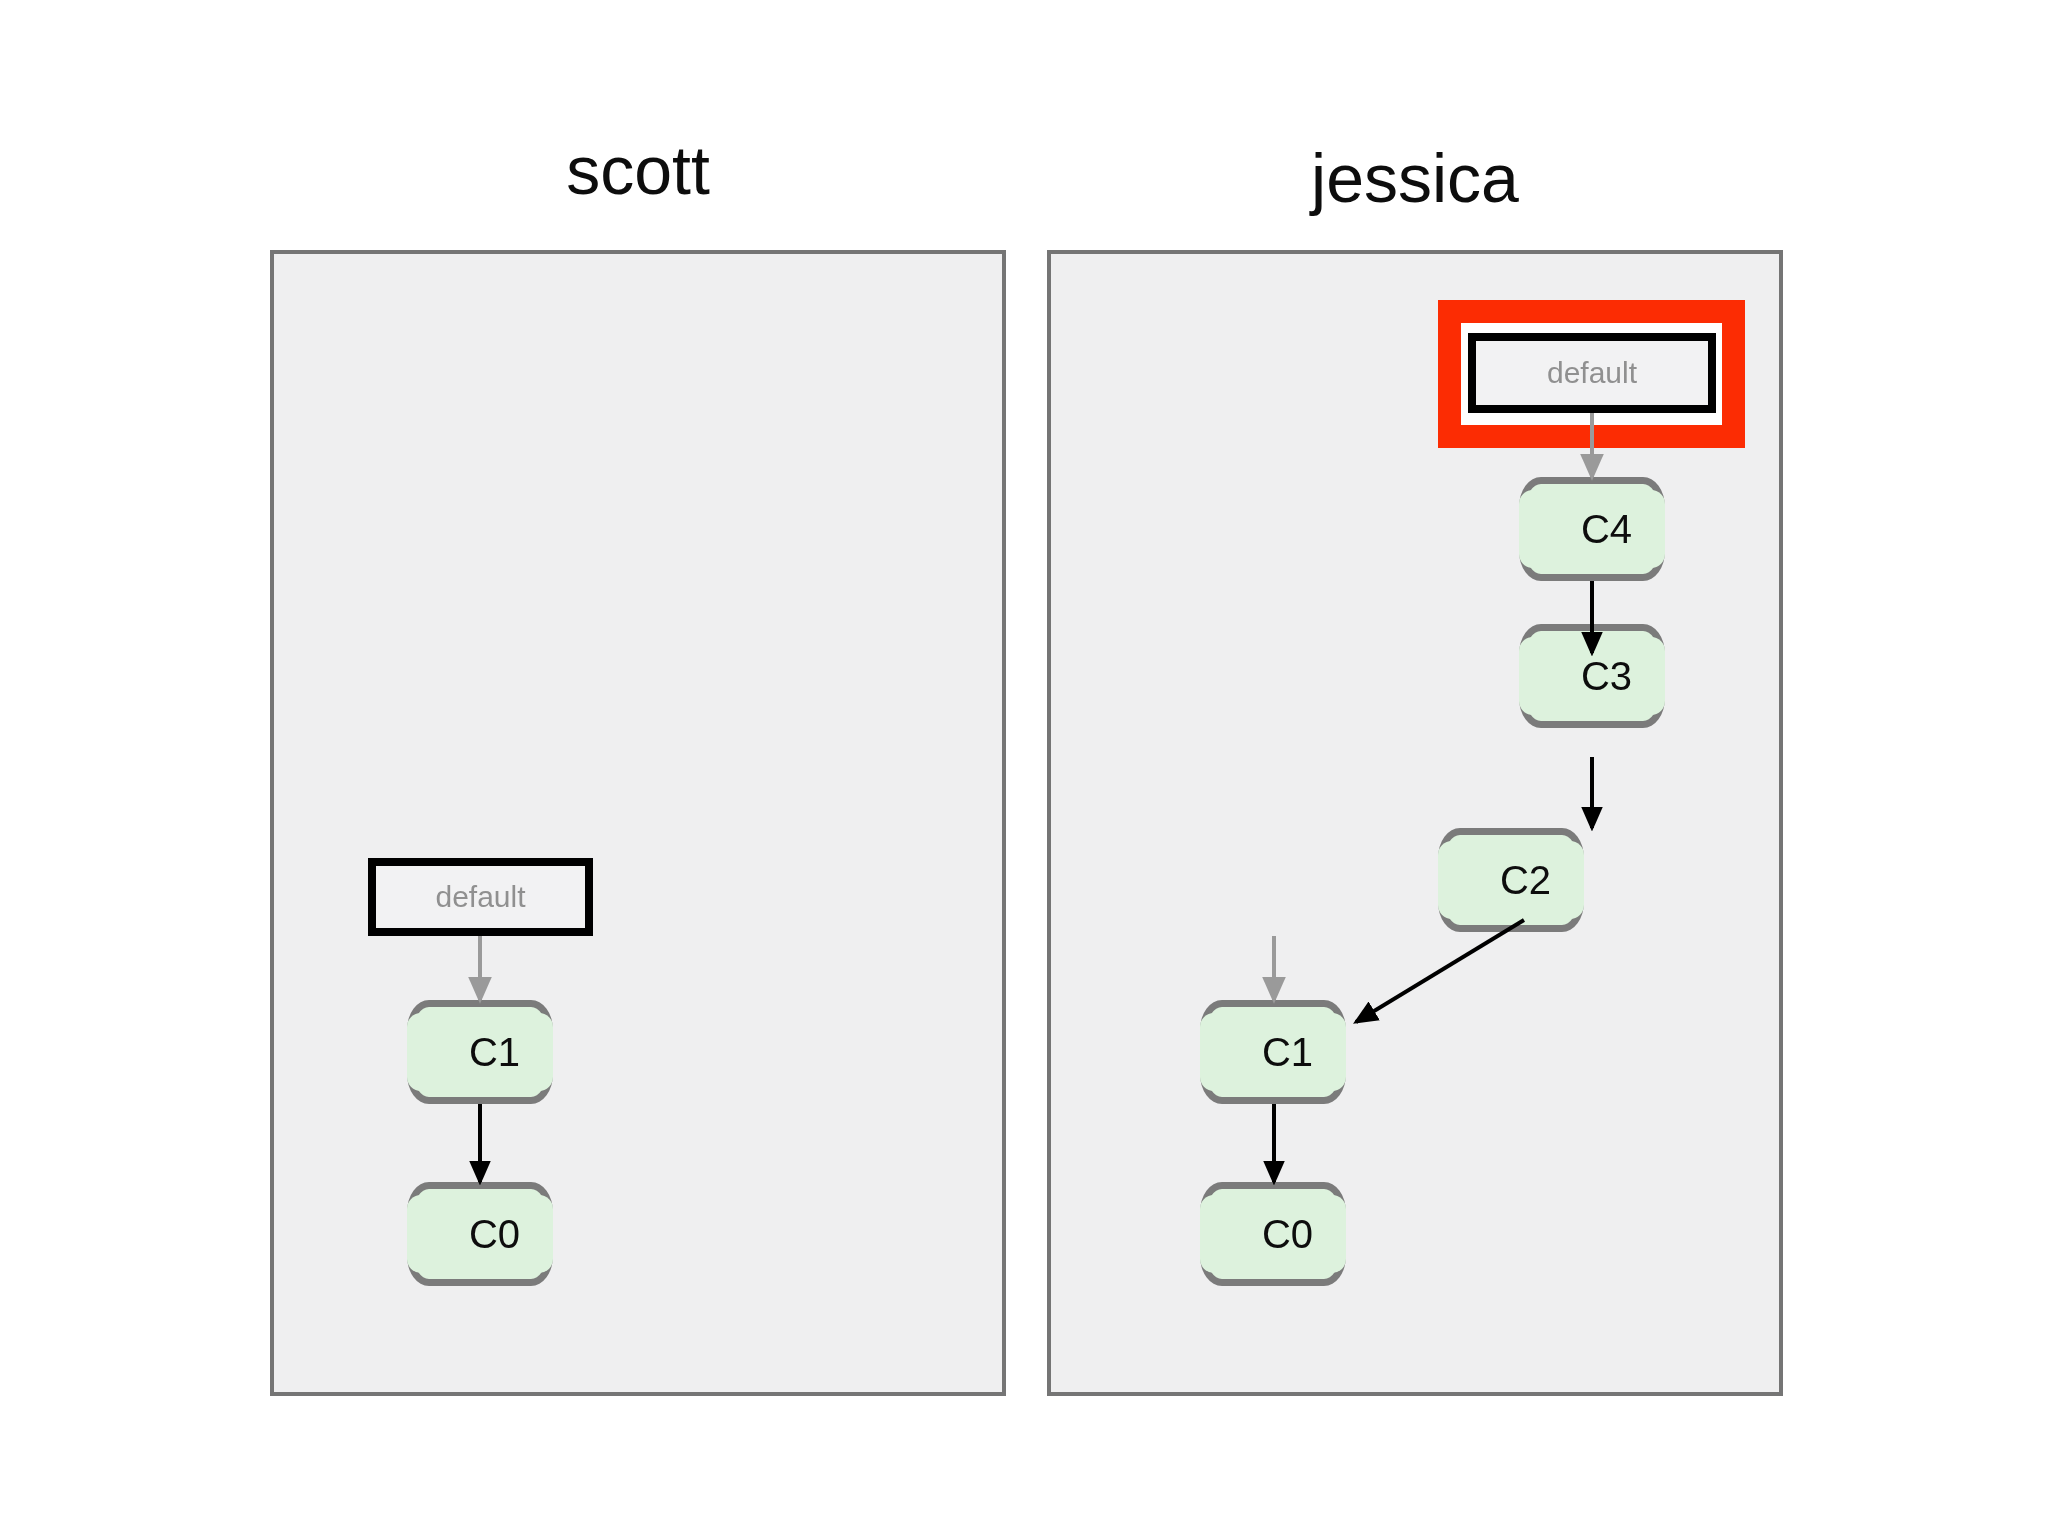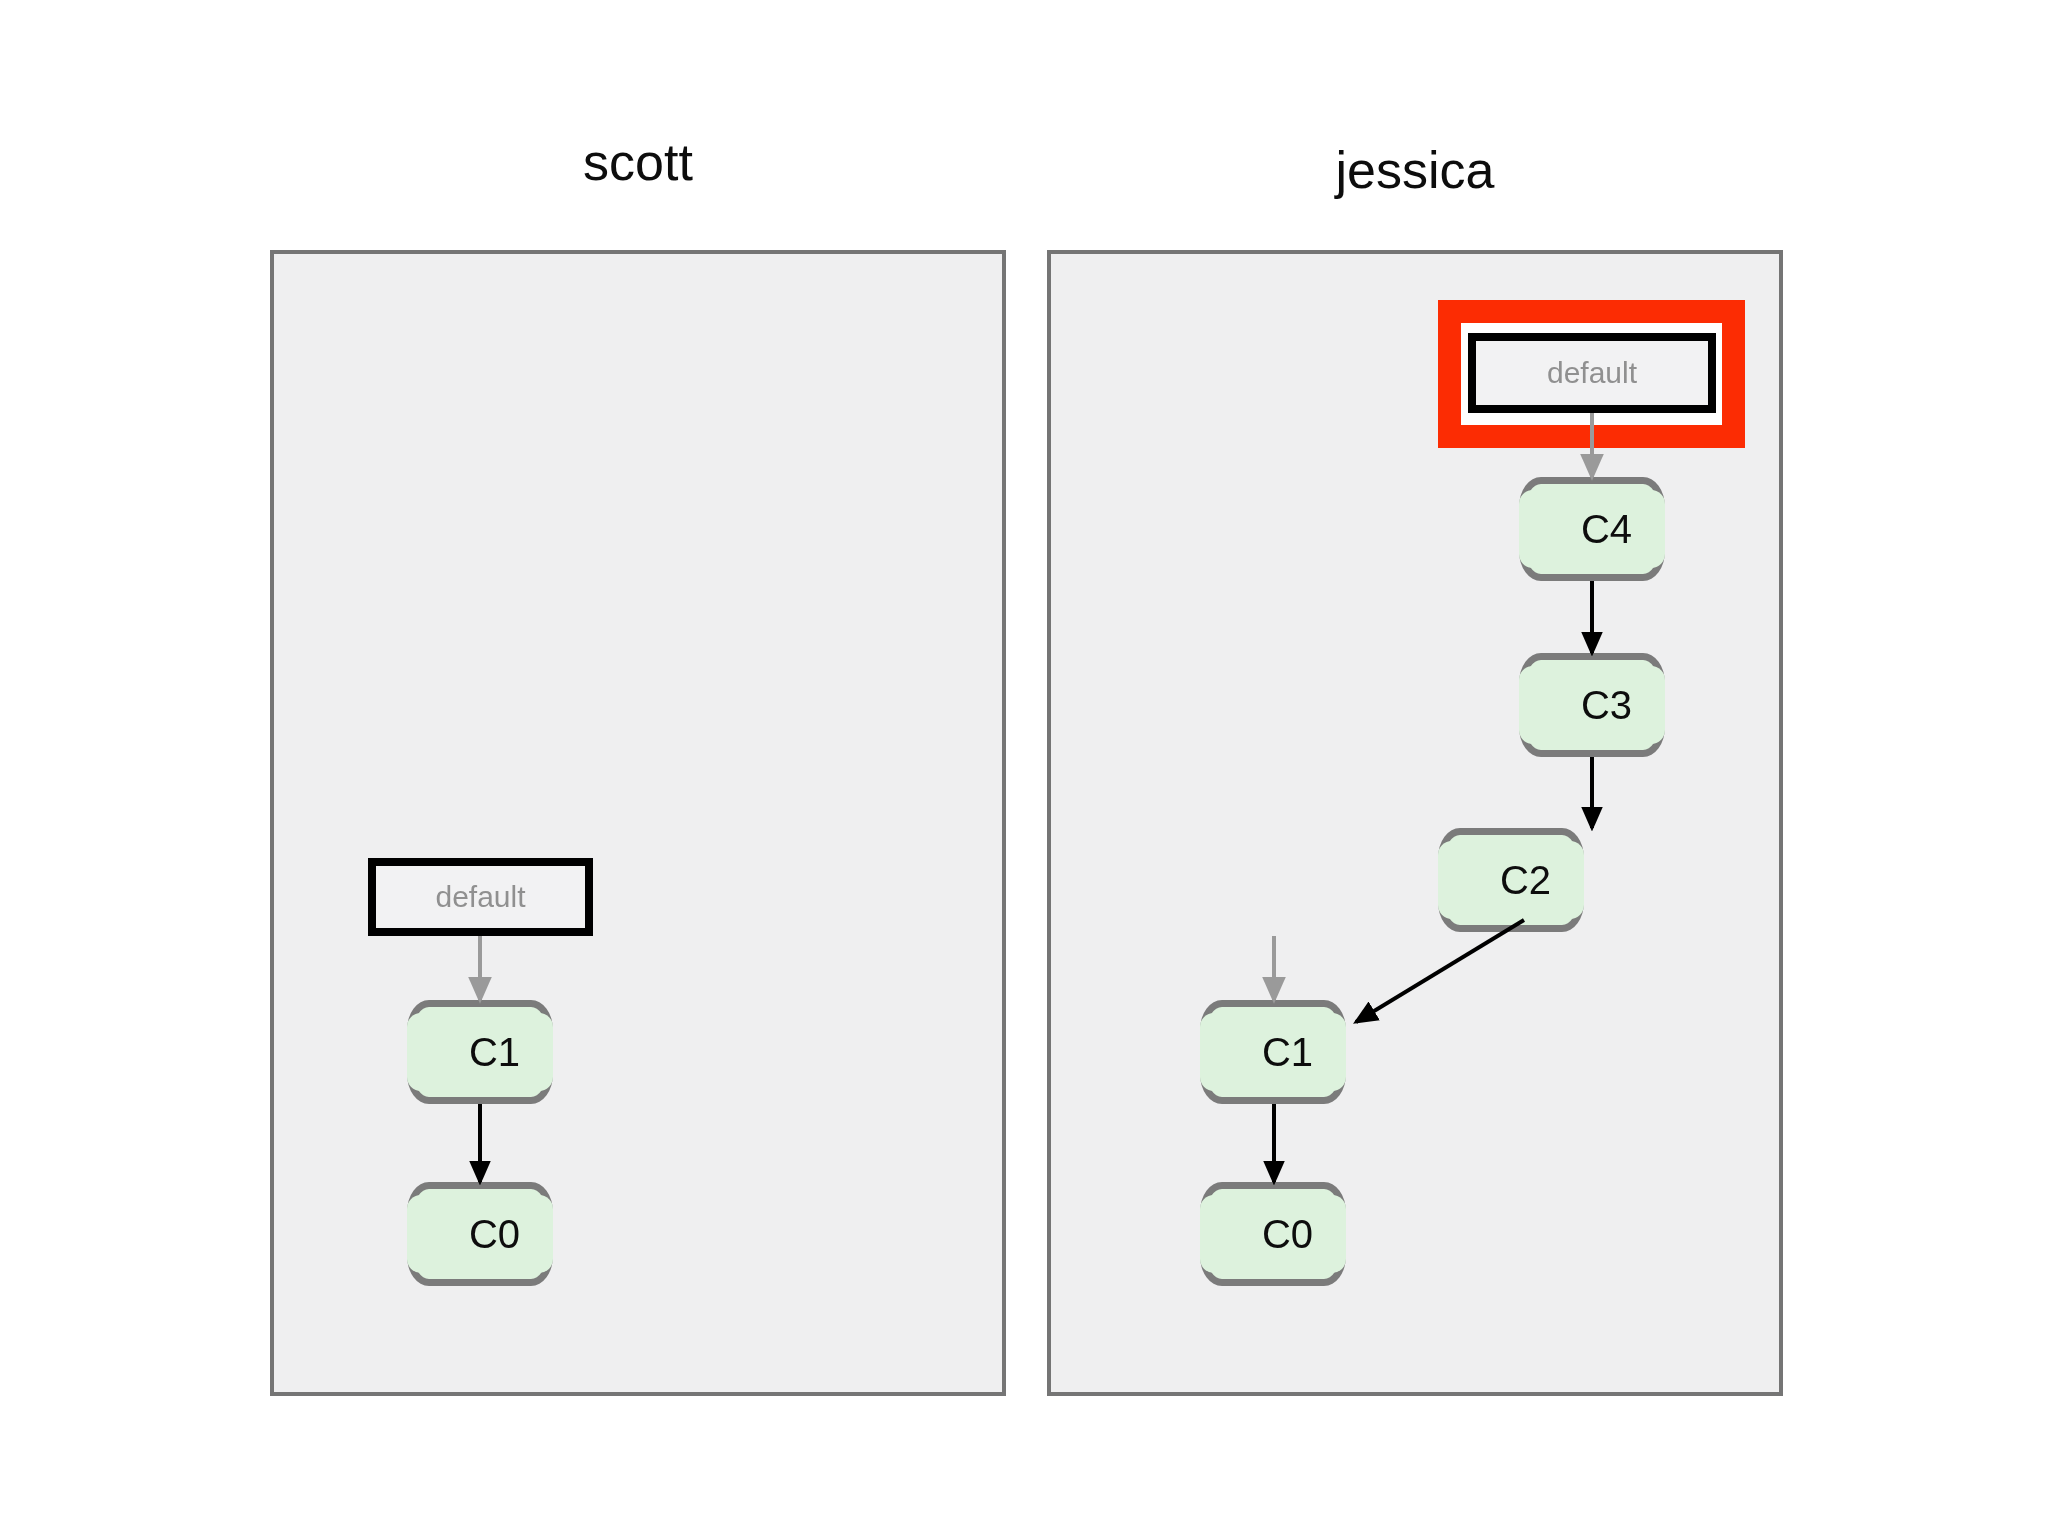--- a/index.html
+++ b/index.html
@@ -16,21 +16,21 @@
   #stage {
     position: relative;
     width: 2048px;
     height: 1536px;
   }
 
   
   .panel-title {
     position: absolute;
     font-family: "Liberation Sans", sans-serif;
-    font-size: 52px;
+    font-size: 68px;
     color: #0d0d0d;
     text-align: center;
     white-space: nowrap;
     line-height: 1;
   }
   #title-scott   { left: 270px;  top: 136px; width: 736px; }
   #title-jessica { left: 1047px; top: 144px; width: 736px; }
 
   
   .repo-panel {
@@ -135,21 +135,21 @@
   <div class="highlight-frame" style="left:1438px; top:300px; width:307px; height:148px;"></div>
 
   <div class="ref-label" style="left:1468px; top:333px; width:248px; height:80px;">
     <span>default</span>
   </div>
 
   <div class="commit-node" style="left:1519px; top:477px;">
     <span>C4</span>
   </div>
 
-  <div class="commit-node" style="left:1519px; top:653px;">
+  <div class="commit-node" style="left:1519px; top:624px;">
     <span>C3</span>
   </div>
 
   <div class="commit-node" style="left:1438px; top:828px;">
     <span>C2</span>
   </div>
 
 
   <div class="commit-node" style="left:1200px; top:1000px;">
     <span>C1</span>

